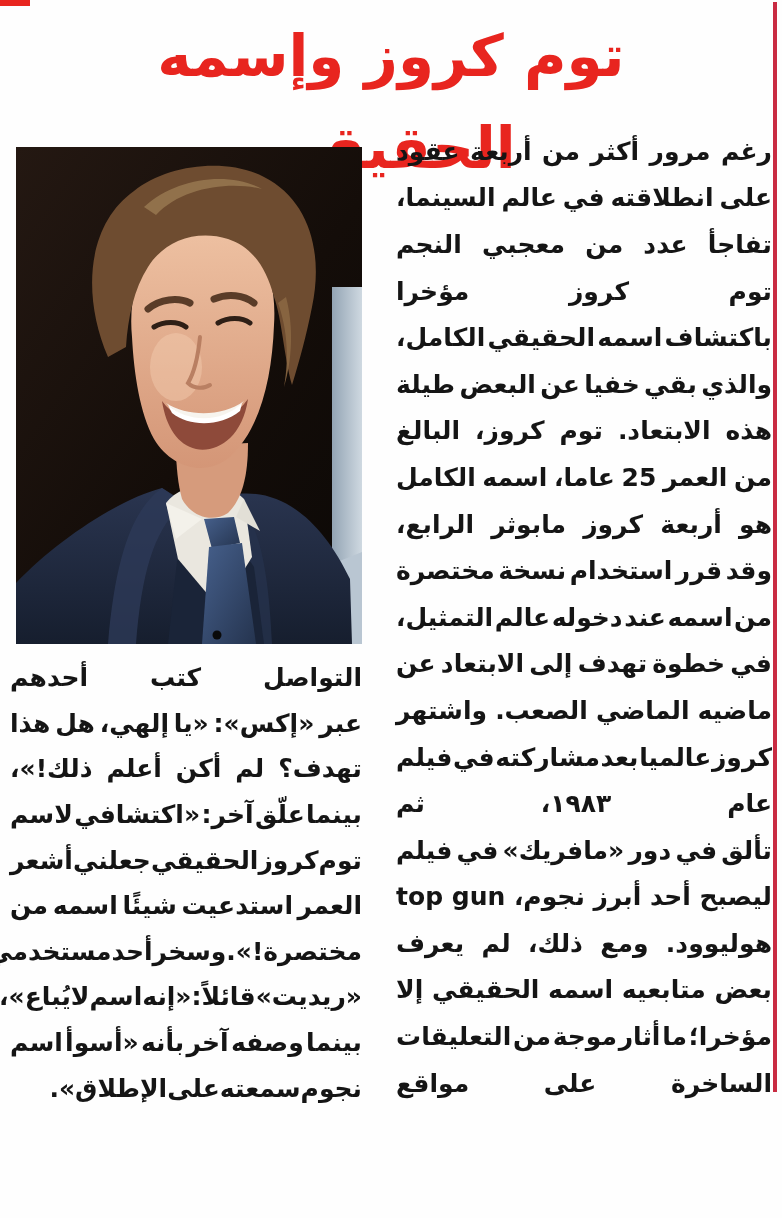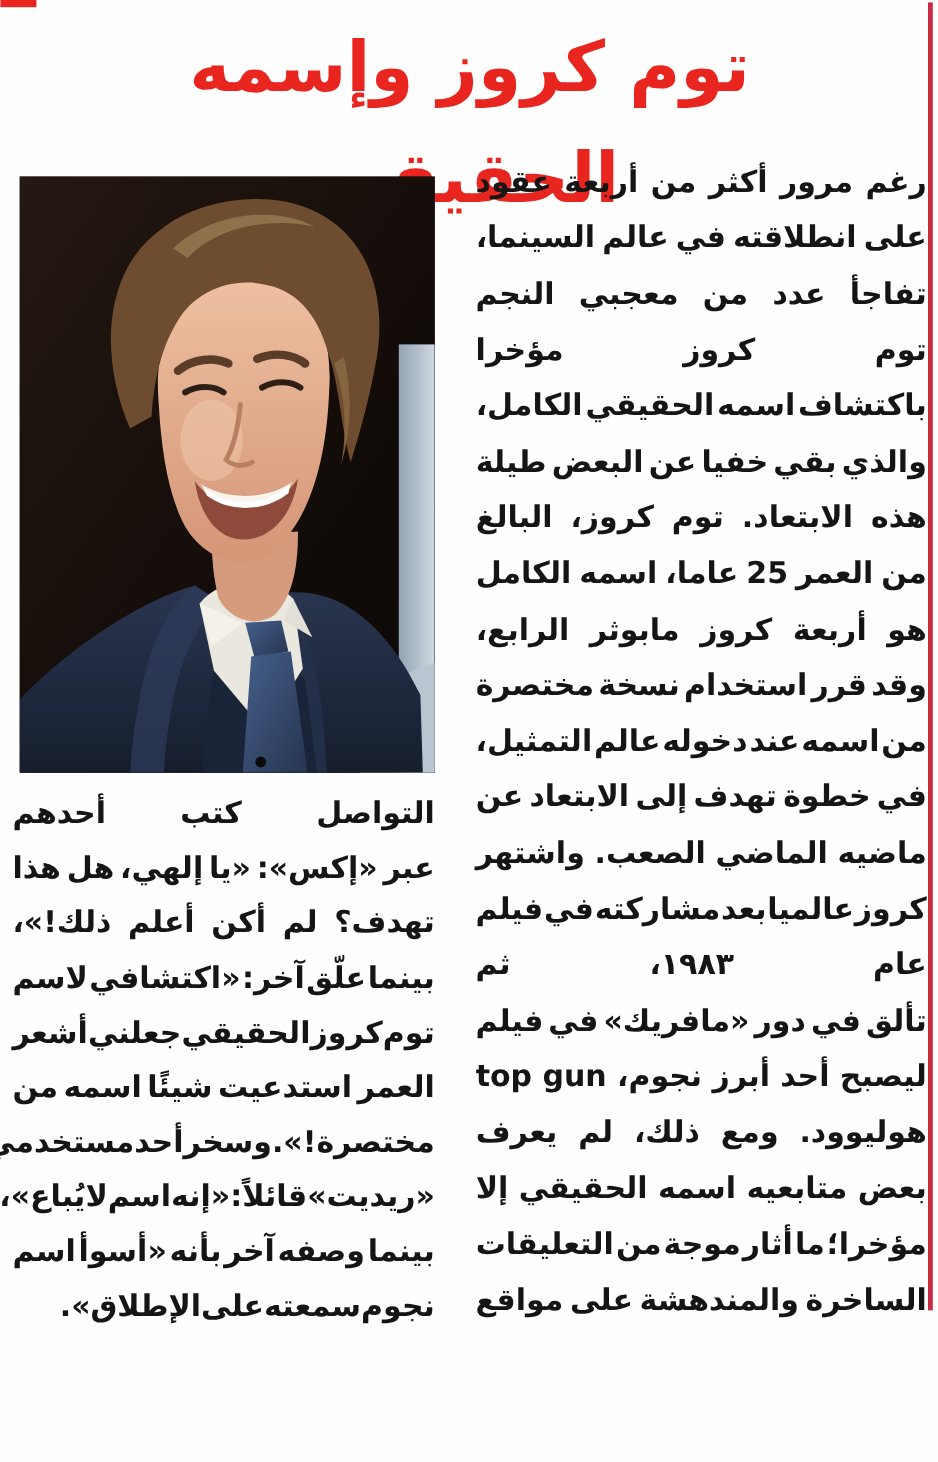--- a/index.html
+++ b/index.html
@@ -253,21 +253,20 @@
     <div class="tline">
       <span>مؤخرا؛</span>
       <span>ما</span>
       <span>أثار</span>
       <span>موجة</span>
       <span>من</span>
       <span>التعليقات</span>
     </div>
     <div class="tline">
       <span>الساخرة</span>
-      <span>والمندهشة</span>
       <span>على</span>
       <span>مواقع</span>
     </div>
   </div>
 
 <div class="col caption-col">
     <div class="tline">
       <span>التواصل</span>
       <span>كتب</span>
       <span>أحدهم</span>

